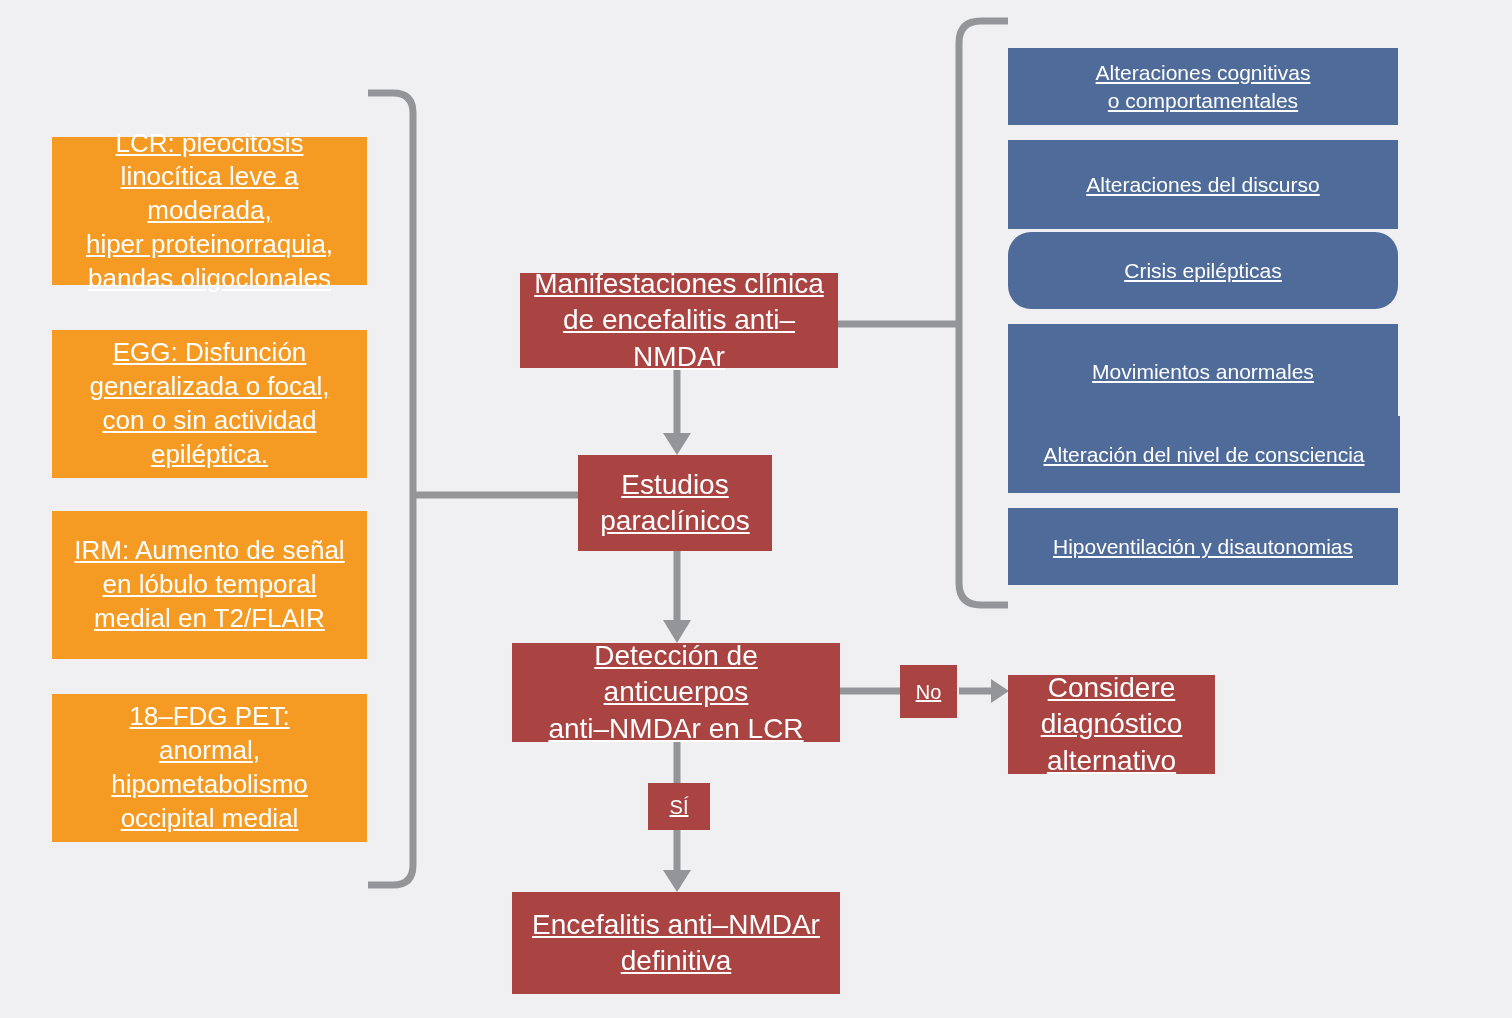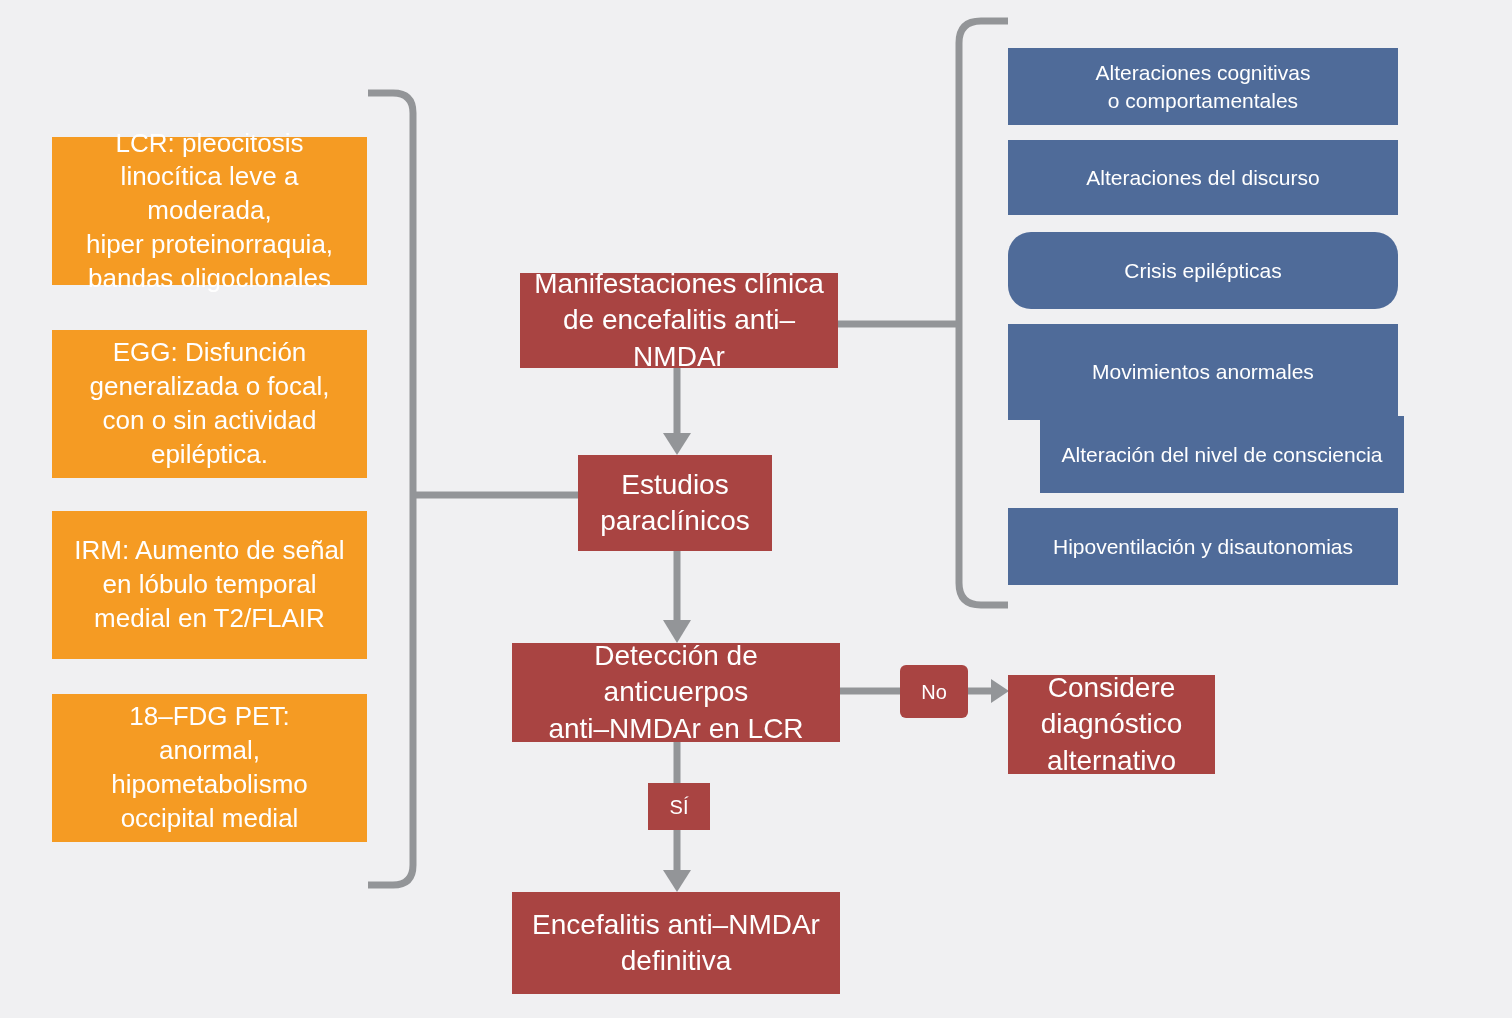--- a/index.html
+++ b/index.html
@@ -19,20 +19,21 @@
     position: absolute;
     display: flex;
     align-items: center;
     justify-content: center;
     text-align: center;
     color: #ffffff;
     line-height: 1.30;
     box-sizing: border-box;
     padding: 20px 8px;
     white-space: pre-line;
+    text-decoration: underline;
   }
   .orange {
     background: #F59B23;
     font-size: 26px;
   }
   .blue {
     background: #4F6B99;
     font-size: 21px;
   }
   .red {
@@ -104,42 +105,42 @@
 en lóbulo temporal
 medial en T2/FLAIR</div>
 
   <div class="node orange" style="left:52px; top:694px; width:315px; height:148px;">18–FDG PET:
 anormal, hipometabolismo
 occipital medial</div>
 
   <div class="node blue" style="left:1008px; top:48px; width:390px; height:77px;">Alteraciones cognitivas
 o comportamentales</div>
 
-  <div class="node blue" style="left:1008px; top:140px; width:390px; height:75px;text-align:center;">Alteraciones del discurso</div>
+  <div class="node blue" style="left:1008px; top:140px; width:390px; height:89px;text-align:center;">Alteraciones del discurso</div>
 
   <div class="node blue" style="left:1008px; top:232px; width:390px; height:77px;border-radius:23px;">Crisis epilépticas</div>
 
   <div class="node blue" style="left:1008px; top:324px; width:390px; height:96px;">Movimientos anormales</div>
 
-  <div class="node blue" style="left:1040px; top:416px; width:364px; height:77px;">Alteración del nivel de consciencia</div>
+  <div class="node blue" style="left:1008px; top:416px; width:392px; height:77px;">Alteración del nivel de consciencia</div>
 
   <div class="node blue" style="left:1008px; top:508px; width:390px; height:77px;">Hipoventilación y disautonomias</div>
 
   <div class="node red" style="left:520px; top:273px; width:318px; height:95px;">Manifestaciones clínica
 de encefalitis anti–NMDAr</div>
 
   <div class="node red" style="left:578px; top:455px; width:194px; height:96px;">Estudios
 paraclínicos</div>
 
   <div class="node red" style="left:512px; top:643px; width:328px; height:99px;">Detección de anticuerpos
 anti–NMDAr en LCR</div>
 
   <div class="node red" style="left:1008px; top:643px; width:207px; height:99px;margin-top:32px;">Considere diagnóstico
 alternativo</div>
 
   <div class="node red" style="left:512px; top:892px; width:328px; height:102px;">Encefalitis anti–NMDAr
 definitiva</div>
 
-  <div class="node label-box" style="left:900px; top:665px; width:68px; height:53px;border-radius:6px;">No</div>
+  <div class="node label-box" style="left:900px; top:665px; width:57px; height:53px;">No</div>
 
   <div class="node label-box" style="left:648px; top:783px; width:62px; height:47px;">SÍ</div>
 
 </div>
 
 </body></html>

